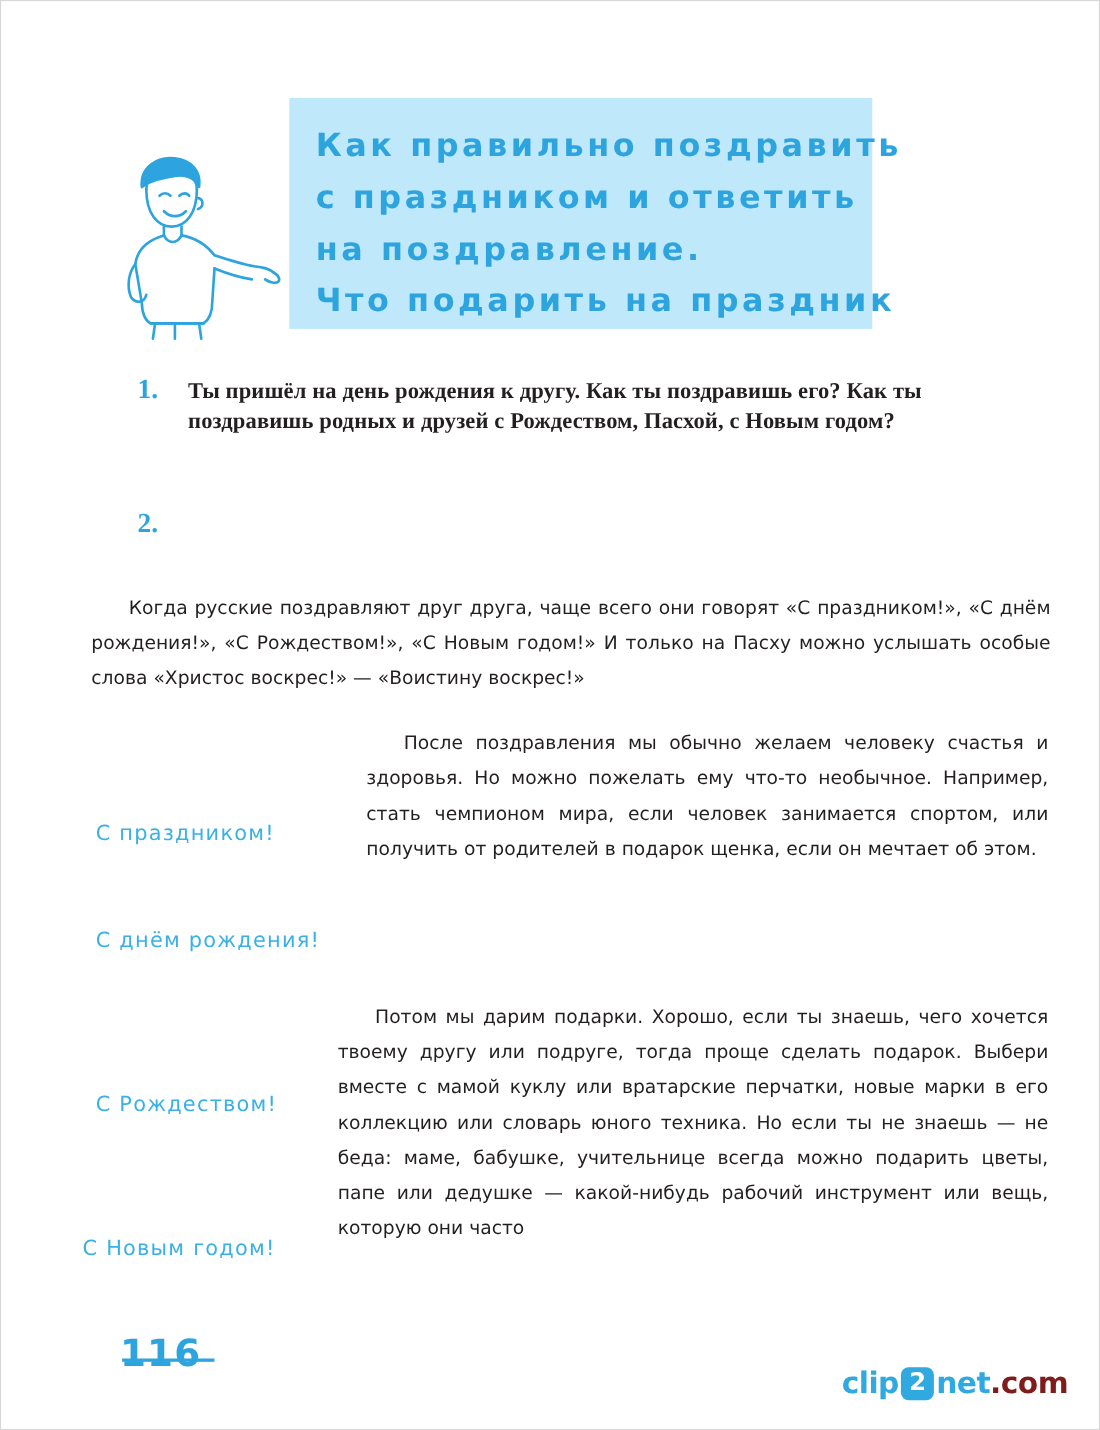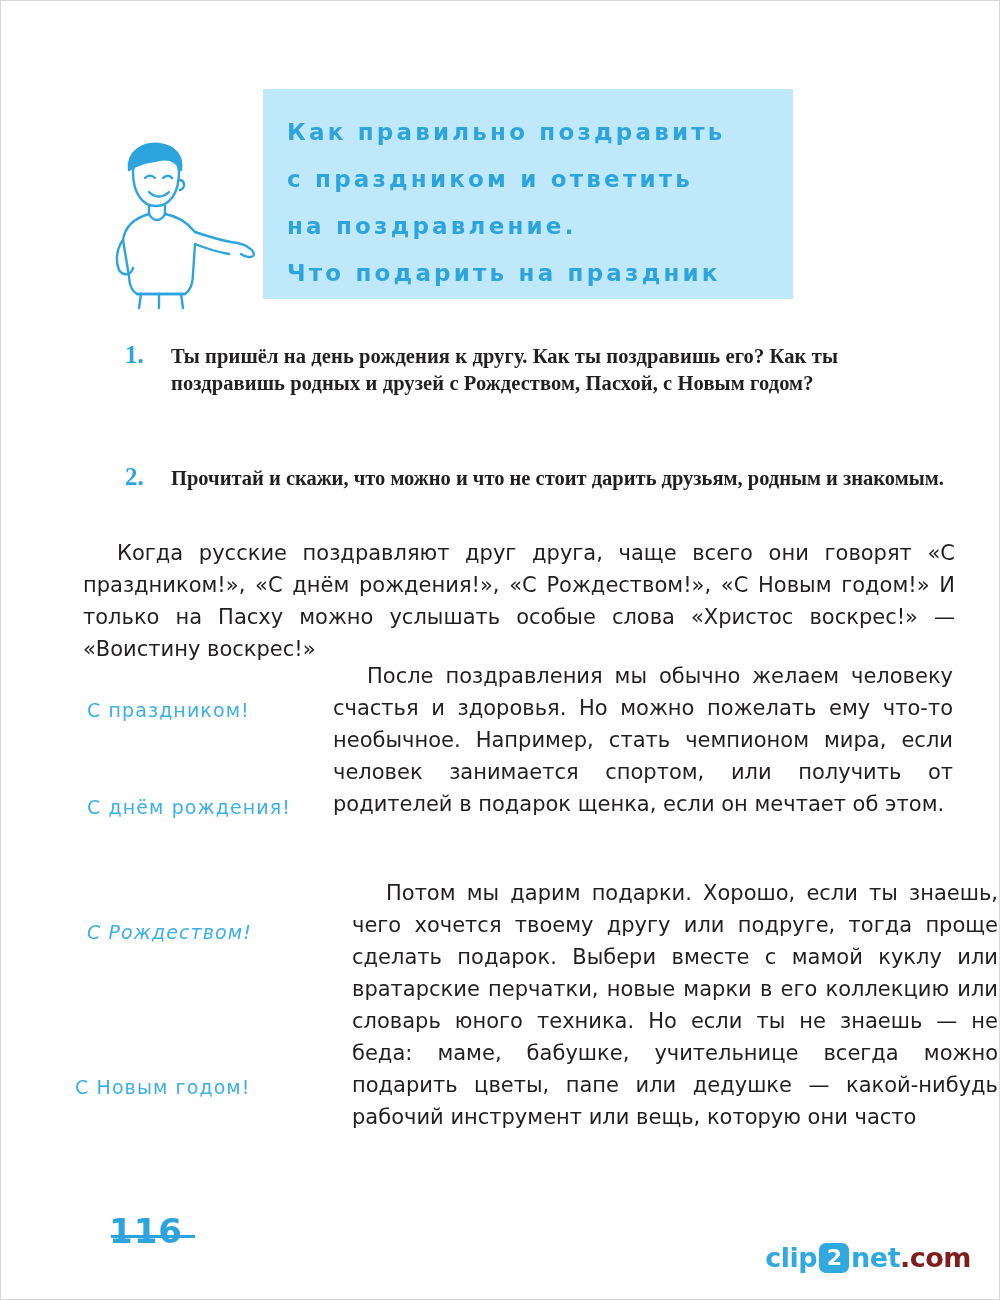--- a/index.html
+++ b/index.html
@@ -33,21 +33,21 @@
     background: #bfe9fb;
   }
   .banner-text {
     position: absolute;
     left: 286px;
     top: 108px;
     width: 510px;
     color: #2ea4df;
     font-family: "DejaVu Sans", sans-serif;
     font-weight: bold;
-    font-size: 23px;
+    font-size: 29px;
     letter-spacing: 3.2px;
     line-height: 47px;
   }
   .banner-text div { white-space: nowrap; }
 
   
   .boy {
     position: absolute;
     left: 98px;
     top: 135px;
@@ -78,49 +78,50 @@
   #ex2-body {
     left: 170px; top: 464px; width: 782px;
     font-size: 20.5px; font-weight: bold; line-height: 27px;
   }
 
   
   .para {
     position: absolute;
     font-family: "DejaVu Sans", sans-serif;
     color: #231f20;
-    font-size: 21px;
+    font-size: 17px;
     line-height: 32px;
     text-align: justify;
   }
   #para1 { left: 82px; top: 536px; width: 872px; }
   #para1 .indent { display: inline-block; width: 34px; }
 
   #para2 {
     left: 332px; top: 659px; width: 620px;
   }
   #para2 .indent { display: inline-block; width: 34px; }
 
   #para3 {
-    left: 306px; top: 876px; width: 646px; margin-left: 45px;
+    left: 306px; top: 908px; width: 646px;
   }
   #para3 .indent { display: inline-block; width: 34px; }
 
   
   .phrase {
     position: absolute;
     color: #3ab0e5;
     font-family: "DejaVu Sans", sans-serif;
     font-size: 19px;
     letter-spacing: 1.1px;
     white-space: nowrap;
+    margin-top: 48px;
   }
   #ph0 { left: 86px;  top: 698px; }
   #ph1 { left: 86px;  top: 795px; }
-  #ph2 { left: 86px;  top: 920px; font-style: italic; }
+  #ph2 { left: 86px;  top: 944px; }
   #ph3 { left: 74px;  top: 1075px; }
 
   
   .pagenum {
     position: absolute;
     left: 80px;
     top: 1210px;
     color: #2ea4df;
     font-family: "DejaVu Sans", sans-serif;
     font-weight: bold;
@@ -207,21 +208,20 @@
     <div>Как правильно поздравить</div>
     <div>с праздником и ответить</div>
     <div>на поздравление.</div>
     <div>Что подарить на праздник</div>
   </div>
 
   <div class="ex-num" id="ex1-num">1.</div>
   <div class="ex" id="ex1-body">Ты пришёл на день рождения к другу. Как ты поздравишь его? Как ты поздравишь родных и друзей с Рождеством, Пасхой, с Новым годом?</div>
 
   <div class="ex-num" id="ex2-num">2.</div>
-  <div class="ex" id="ex2-body">Прочитай и скажи, что можно и что не стоит дарить друзьям, родным и знакомым.</div>
 
   <div class="para" id="para1"><span class="indent"></span><span>Когда русские поздравляют друг друга, чаще всего они говорят «С праздником!», «С днём рождения!», «С Рождеством!», «С Новым годом!» И только на Пасху можно услышать особые слова «Христос воскрес!» — «Воистину воскрес!»</span></div>
 
   <div class="para" id="para2"><span class="indent"></span><span>После поздравления мы обычно желаем человеку счастья и здоровья. Но можно пожелать ему что-то необычное. Например, стать чемпионом мира, если человек занимается спортом, или получить от родителей в подарок щенка, если он мечтает об этом.</span></div>
 
   <div class="para" id="para3"><span class="indent"></span><span>Потом мы дарим подарки. Хорошо, если ты знаешь, чего хочется твоему другу или подруге, тогда проще сделать подарок. Выбери вместе с мамой куклу или вратарские перчатки, новые марки в его коллекцию или словарь юного техника. Но если ты не знаешь — не беда: маме, бабушке, учительнице всегда можно подарить цветы, папе или дедушке — какой-нибудь рабочий инструмент или вещь, которую они часто</span></div>
 
   <div class="phrase" id="ph0">С праздником!</div>
   <div class="phrase" id="ph1">С днём рождения!</div>
   <div class="phrase" id="ph2">С Рождеством!</div>

